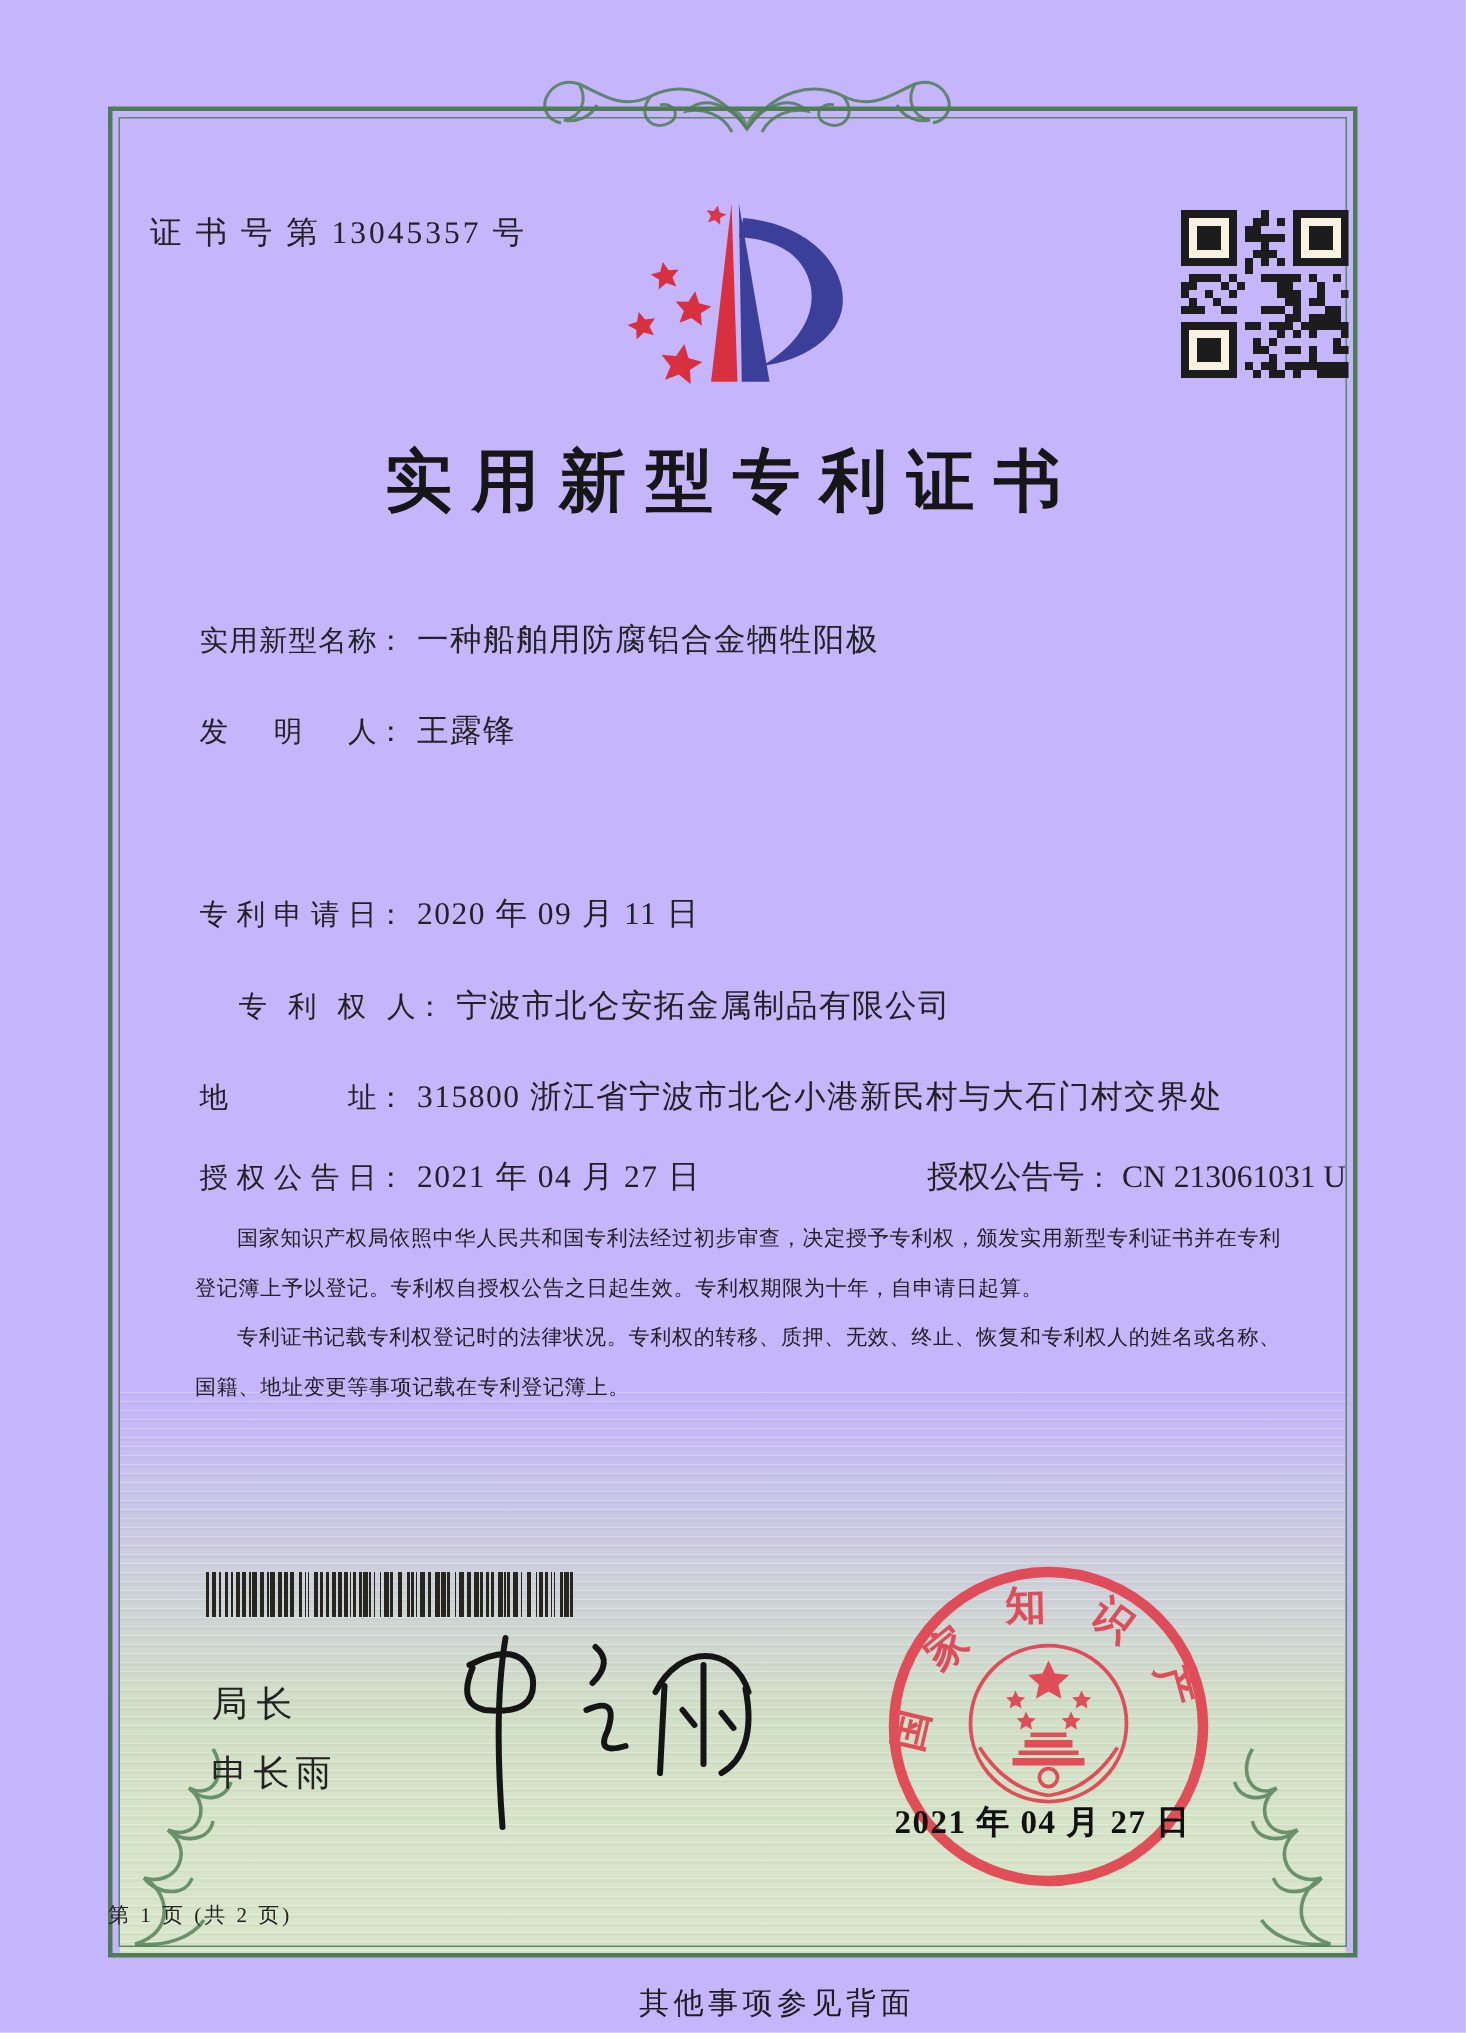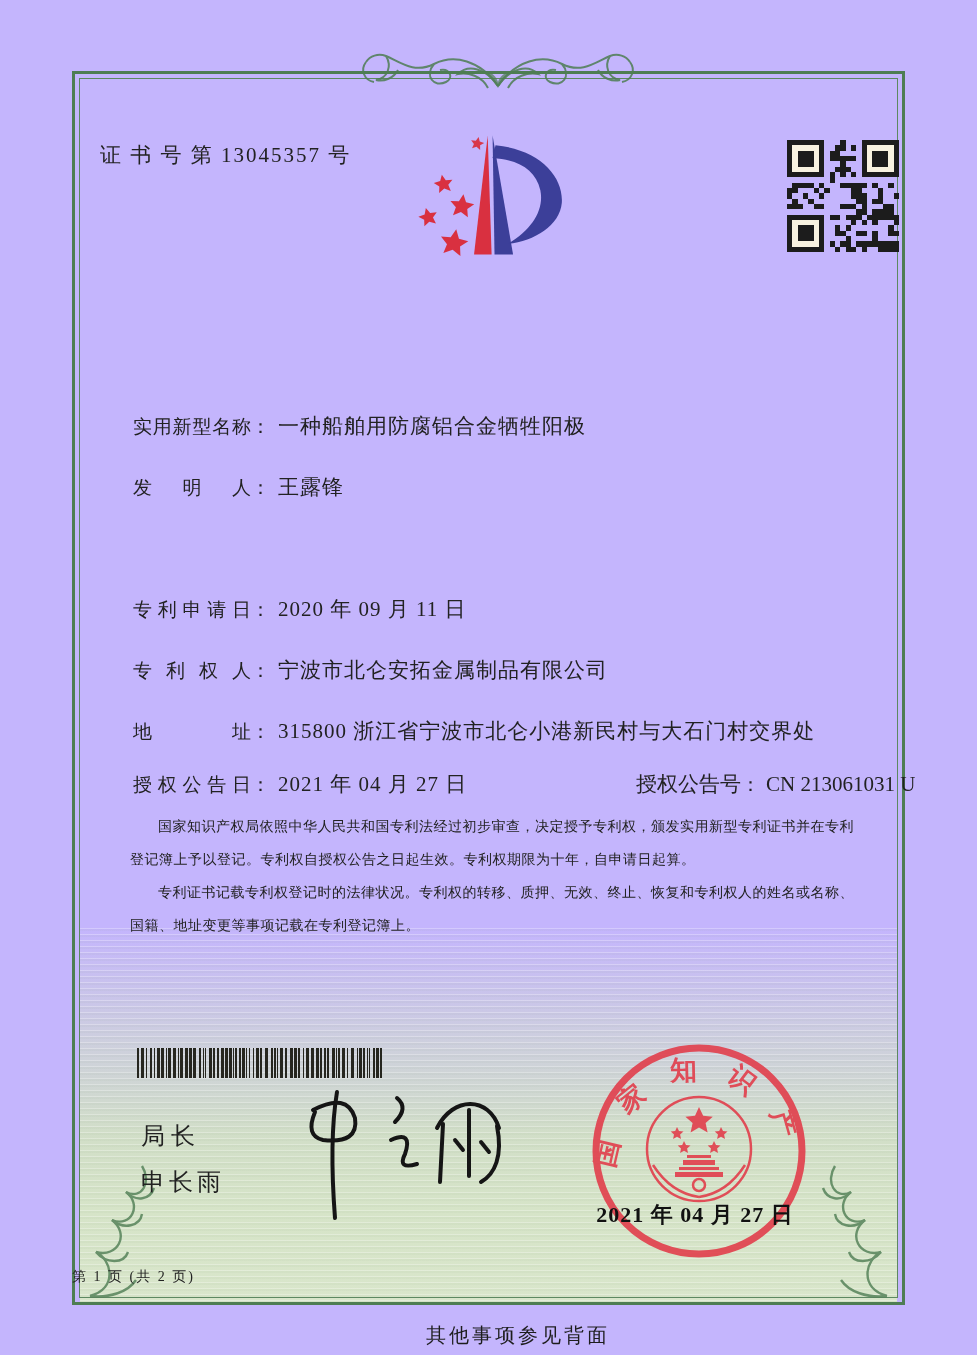--- a/index.html
+++ b/index.html
@@ -20,21 +20,21 @@
   .frame-inner{position:absolute;left:4px;top:4px;right:4px;bottom:4px;border:1px solid #5d8861;}
 
   .cert-no{left:100px;top:141px;font-size:21px;letter-spacing:2px;}
   .doc-title{left:72px;top:291px;width:833px;text-align:center;font-size:45px;
              font-weight:700;letter-spacing:13px;color:#161616;}
 
   .frow{position:absolute;left:133px;font-size:21px;white-space:nowrap;}
   .f-label{display:inline-block;width:118px;font-size:19px;text-align:justify;text-align-last:justify;white-space:normal;vertical-align:baseline;}
   .f-colon{font-size:19px;}
   .f-value{margin-left:8px;letter-spacing:1px;}
-  .grant-right{position:absolute;left:503px;top:0;font-size:21px;white-space:nowrap;}
+  .grant-right{position:absolute;left:485px;top:0;font-size:21px;white-space:nowrap;}
   .grant-right .f-colon{margin-right:6px;}
 
   .paras{left:130px;top:810px;width:724px;font-size:14px;line-height:33px;
          text-align:justify;letter-spacing:.5px;}
   .paras p{margin:0;text-indent:2em;}
 
   .director-label{left:141px;top:1120px;font-size:24px;letter-spacing:6px;}
   .director-name{left:141px;top:1166px;font-size:24px;letter-spacing:4px;}
 
   .page-no{left:72px;top:1268px;width:833px;text-align:left;font-size:14px;letter-spacing:2px;}
@@ -232,31 +232,32 @@
       <rect x="1" y="1" width="5" height="5" fill="#f8f2e0"></rect>
       <rect x="2" y="2" width="3" height="3" fill="#1c1c1c"></rect>
       <rect x="14" y="0" width="7" height="7" fill="#1c1c1c"></rect>
       <rect x="15" y="1" width="5" height="5" fill="#f8f2e0"></rect>
       <rect x="16" y="2" width="3" height="3" fill="#1c1c1c"></rect>
       <rect x="0" y="14" width="7" height="7" fill="#1c1c1c"></rect>
       <rect x="1" y="15" width="5" height="5" fill="#f8f2e0"></rect>
       <rect x="2" y="16" width="3" height="3" fill="#1c1c1c"></rect>
     </svg>
 
+  <div class="abs doc-title">实用新型专利证书</div>
 
   <div class="frow" style="top:412px;">
     <span class="f-label">实用新型名称</span><span class="f-colon">：</span><span class="f-value">一种船舶用防腐铝合金牺牲阳极</span>
   </div>
   <div class="frow" style="top:473px;">
     <span class="f-label">发明人</span><span class="f-colon">：</span><span class="f-value">王露锋</span>
   </div>
   <div class="frow" style="top:595px;">
     <span class="f-label">专利申请日</span><span class="f-colon">：</span><span class="f-value">2020 年 09 月 11 日</span>
   </div>
-  <div class="frow" style="top:656px;">
+  <div class="frow" style="top:656px;margin-left:26px;">
     <span class="f-label">专利权人</span><span class="f-colon">：</span><span class="f-value">宁波市北仑安拓金属制品有限公司</span>
   </div>
   <div class="frow" style="top:717px;">
     <span class="f-label">地址</span><span class="f-colon">：</span><span class="f-value">315800  浙江省宁波市北仑小港新民村与大石门村交界处</span>
   </div>
 
   <div class="frow" style="top:770px;width:740px;">
     <span class="f-label">授权公告日</span><span class="f-colon">：</span><span class="f-value">2021 年 04 月 27 日</span>
     <span class="grant-right">
       <span>授权公告号</span><span class="f-colon">：</span><span>CN 213061031 U</span>

